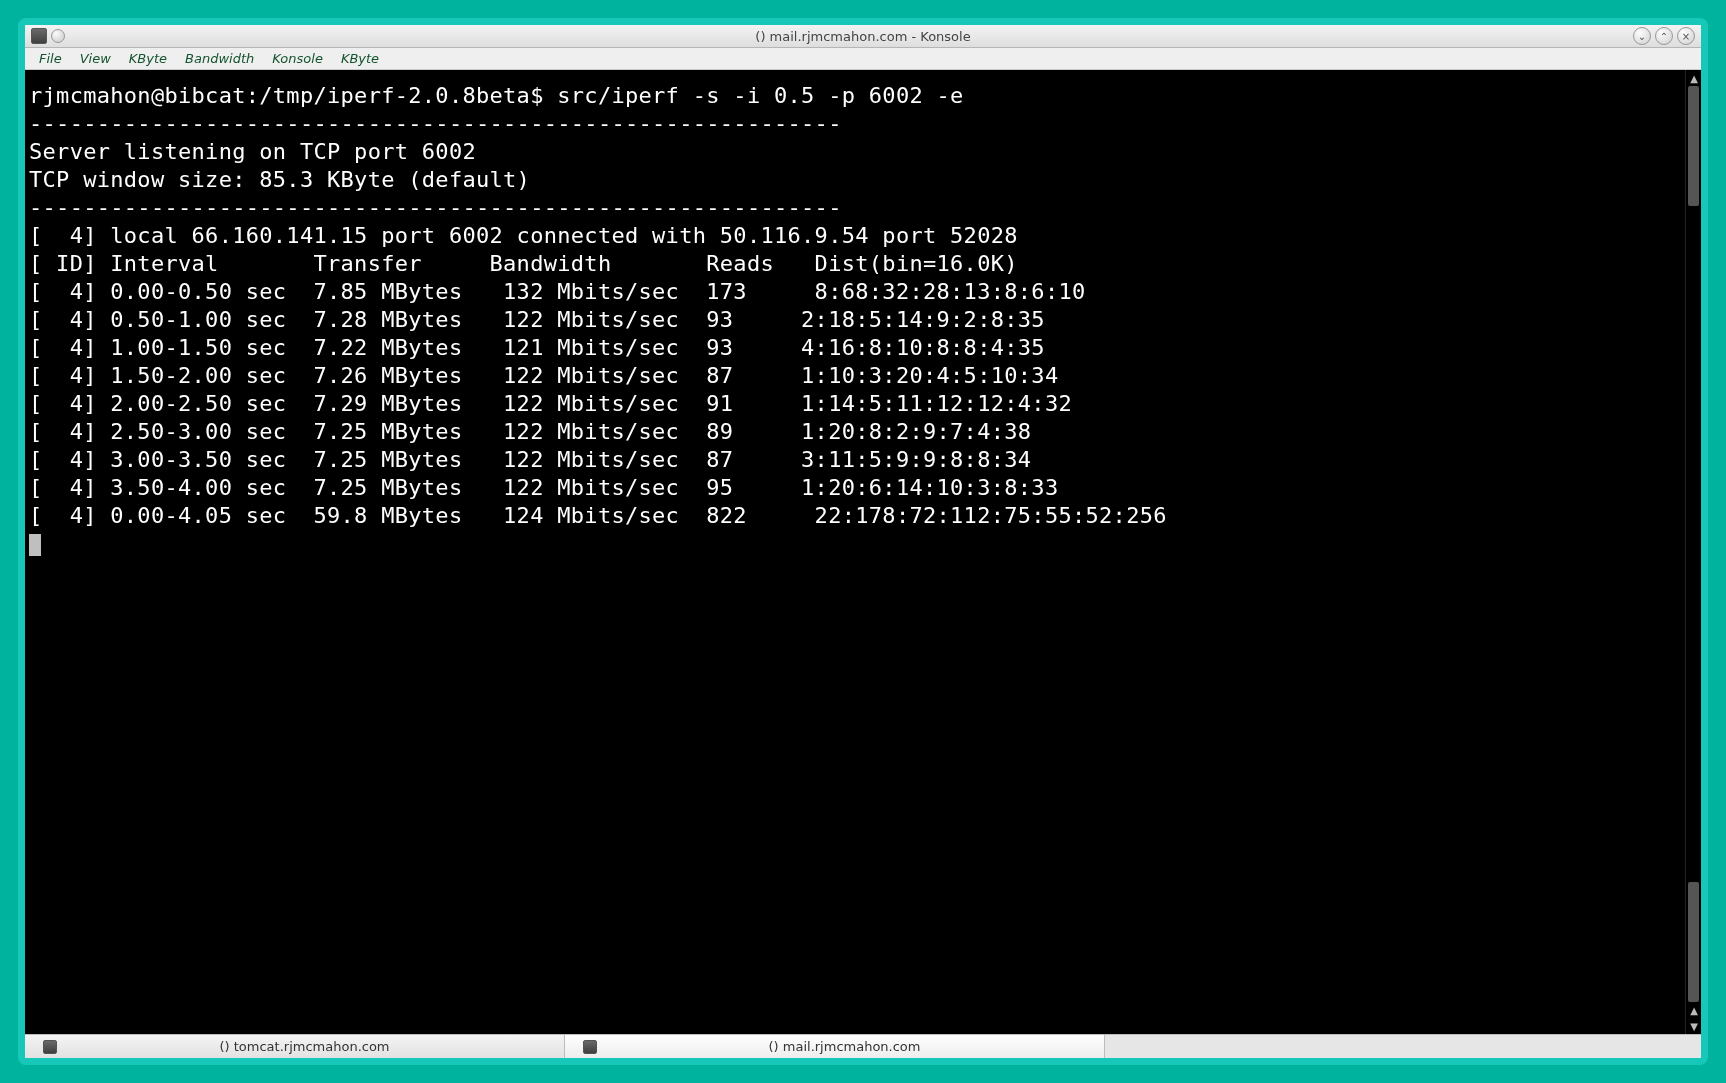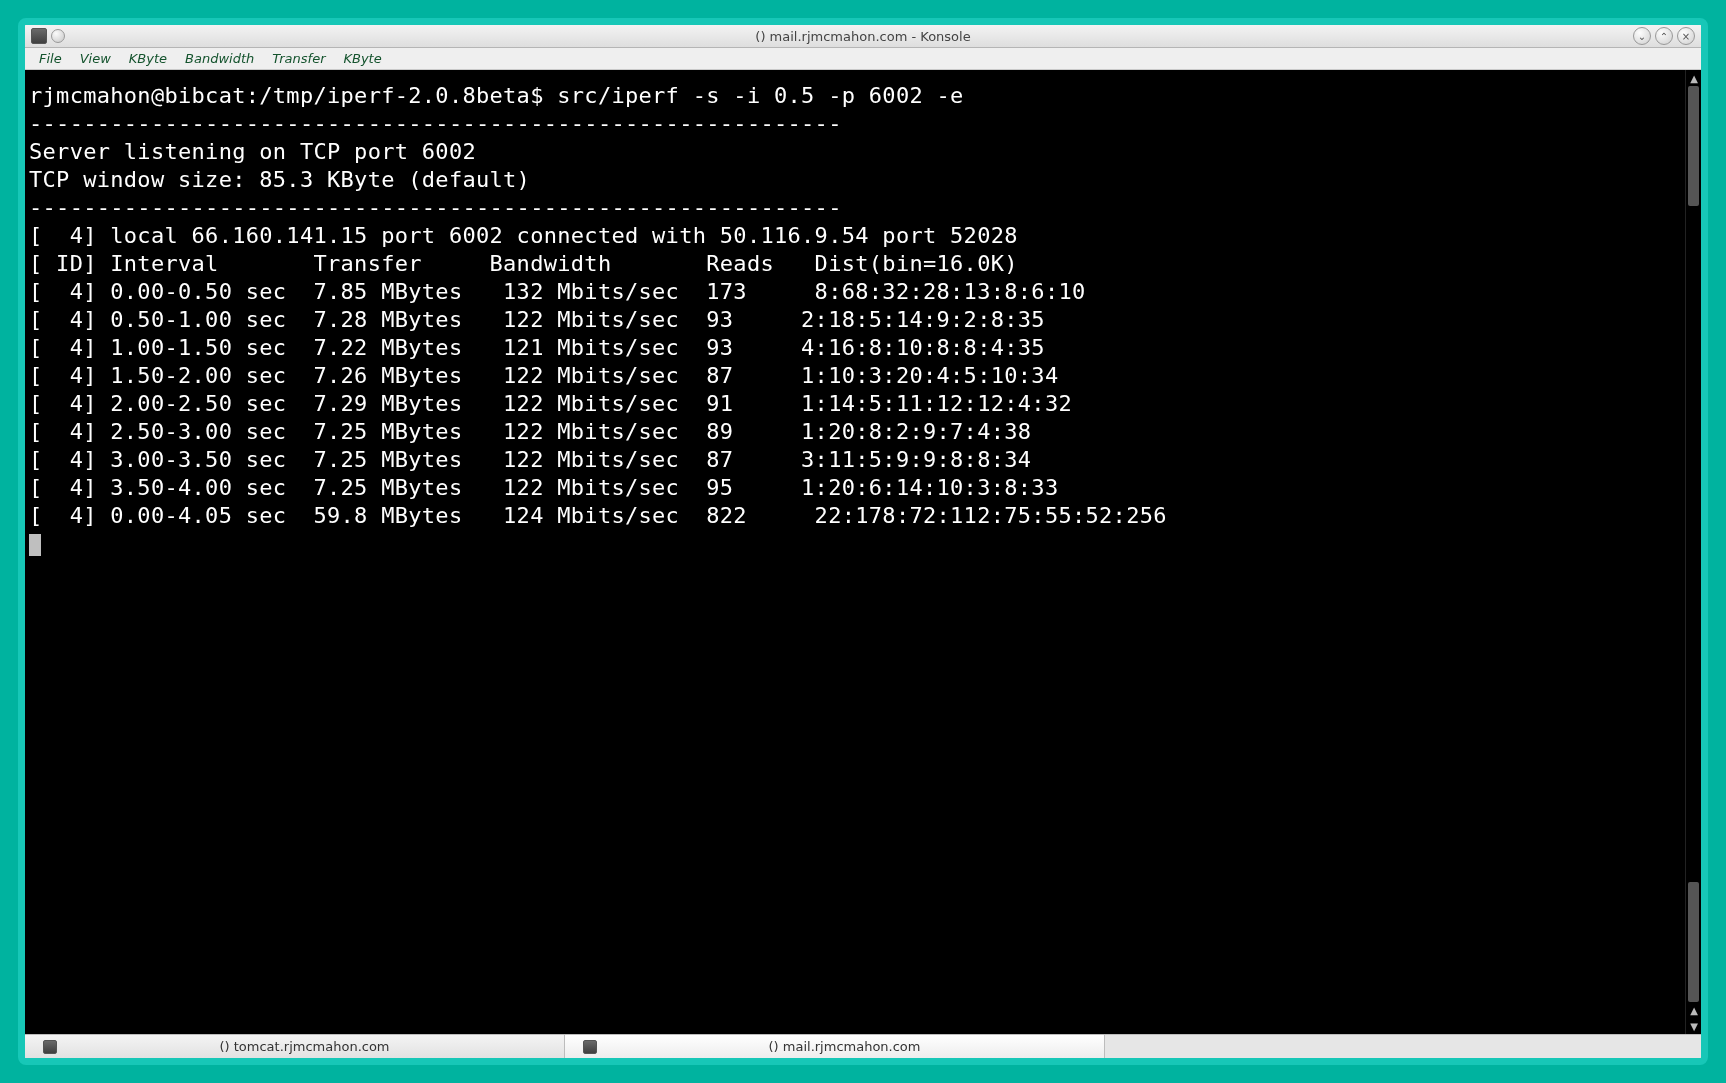--- a/index.html
+++ b/index.html
@@ -151,21 +151,21 @@
       <div class="tb-btn">⌃</div>
       <div class="tb-btn">×</div>
     </div>
   </div>
 
   <div class="menubar">
     <div class="menu-item">File</div>
     <div class="menu-item">View</div>
     <div class="menu-item">KByte</div>
     <div class="menu-item">Bandwidth</div>
-    <div class="menu-item">Transfer</div>
+    <div class="menu-item">Konsole</div>
     <div class="menu-item">KByte</div>
   </div>
 
   <div class="term-wrap">
     <div class="terminal" id="terminal">rjmcmahon@bibcat:/tmp/iperf-2.0.8beta$ src/iperf -s -i 0.5 -p 6002 -e
 ------------------------------------------------------------
 Server listening on TCP port 6002
 TCP window size: 85.3 KByte (default)
 ------------------------------------------------------------
 [  4] local 66.160.141.15 port 6002 connected with 50.116.9.54 port 52028

